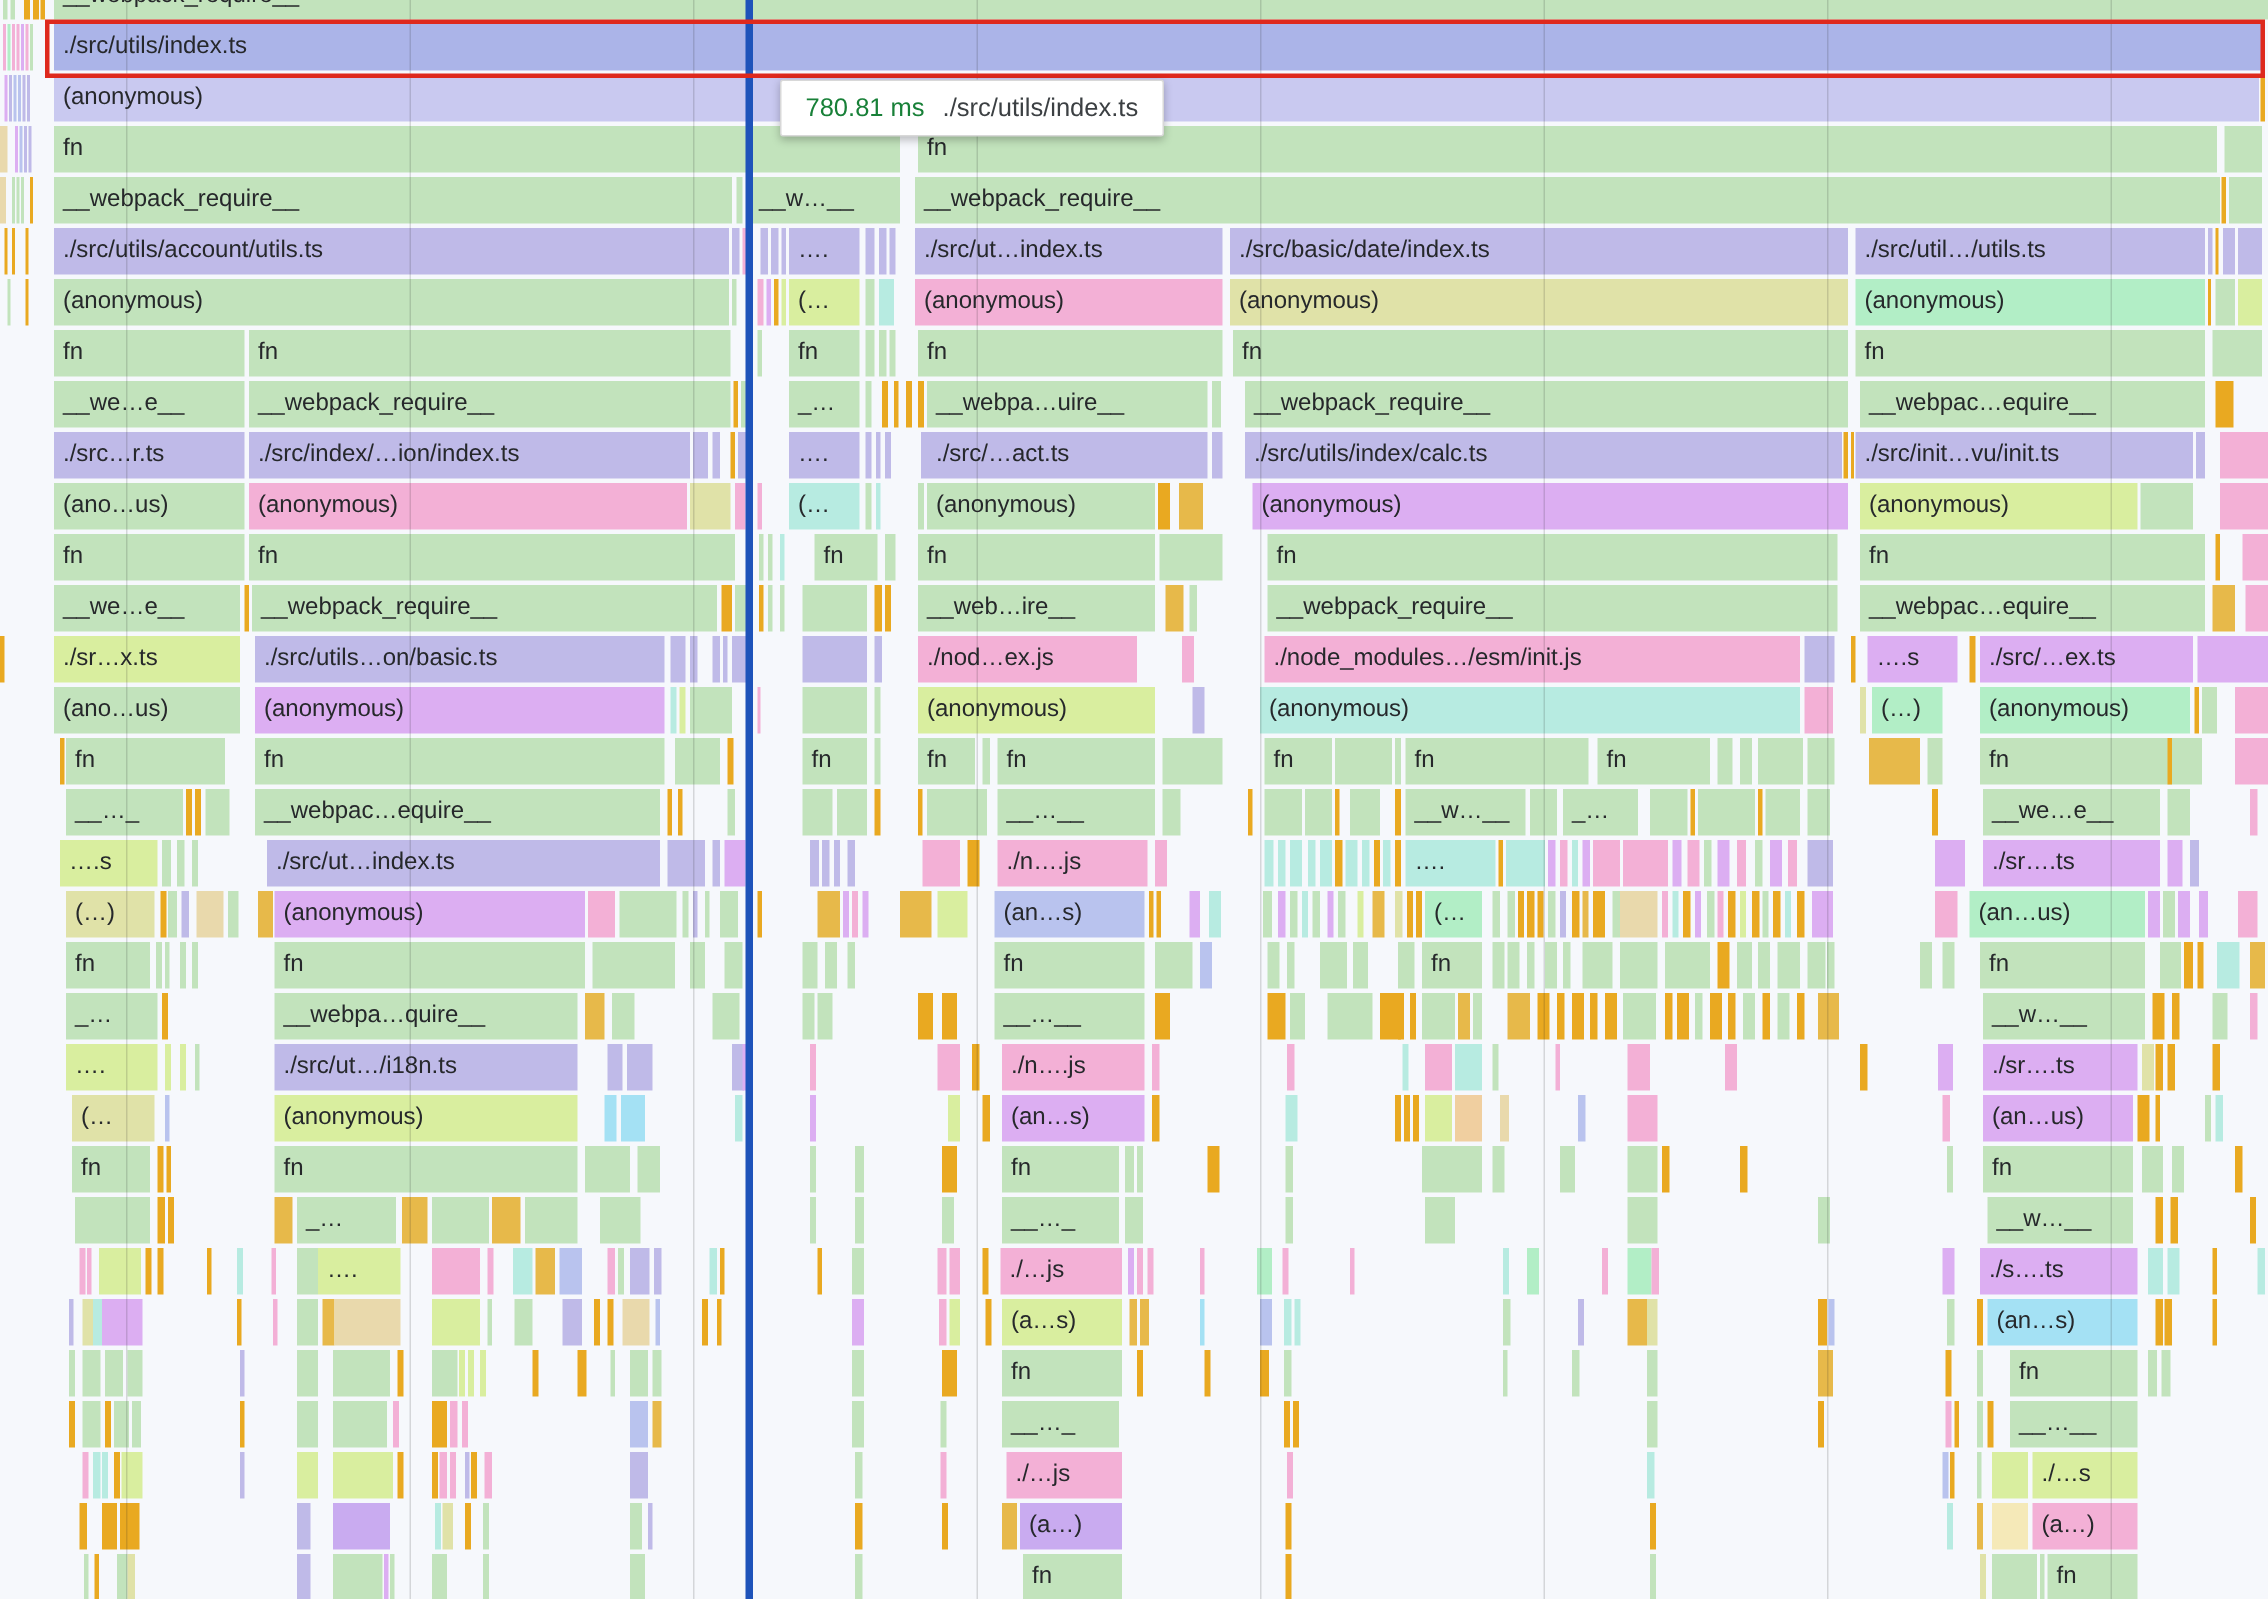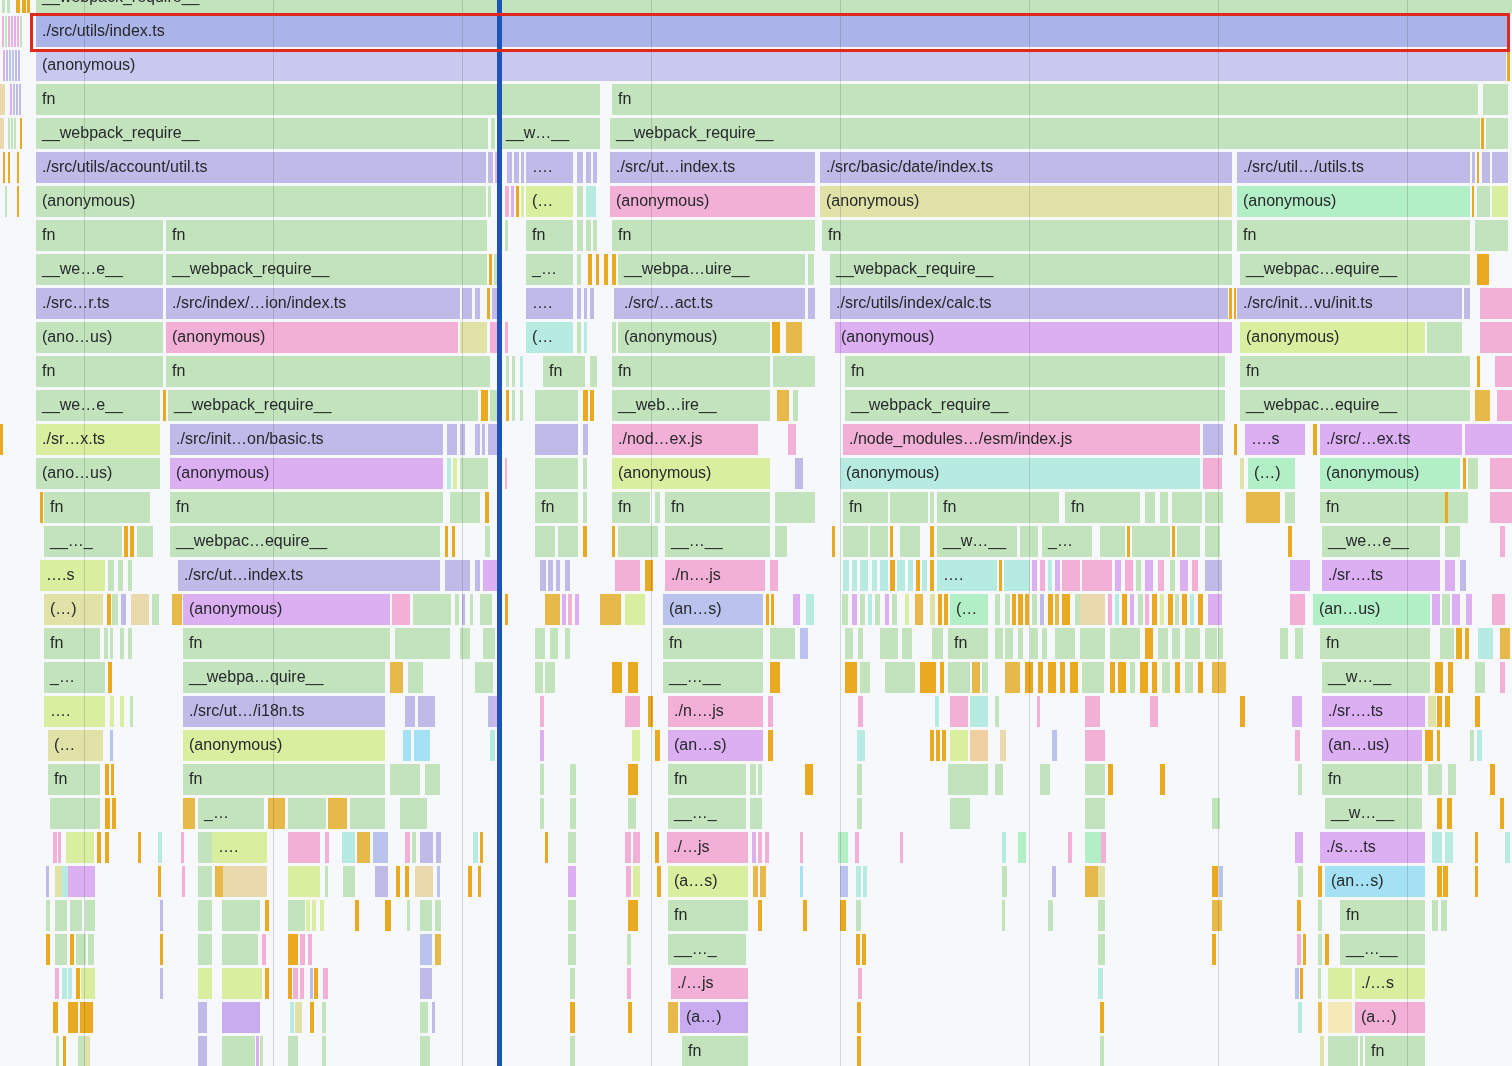--- a/index.html
+++ b/index.html
@@ -74,21 +74,21 @@
       </div>
       <div class="bar" style="left: 610px; top: 118px; width: 870px; height: 31px; background: rgb(194, 227, 188);">
         <span>__webpack_require__</span>
       </div>
       <div class="bar" style="left: 1481px; top: 118px; width: 3px; height: 31px; background: rgb(233, 169, 33);"></div>
       <div class="bar" style="left: 1486px; top: 118px; width: 22px; height: 31px; background: rgb(194, 227, 188);"></div>
       <div class="bar" style="left: 3px; top: 152px; width: 2px; height: 31px; background: rgb(233, 169, 33);"></div>
       <div class="bar" style="left: 8px; top: 152px; width: 2px; height: 31px; background: rgb(233, 169, 33);"></div>
       <div class="bar" style="left: 17px; top: 152px; width: 2px; height: 31px; background: rgb(233, 169, 33);"></div>
       <div class="bar" style="left: 36px; top: 152px; width: 450px; height: 31px; background: rgb(191, 186, 232);">
-        <span>./src/utils/account/util.ts</span>
+        <span>./src/utils/account/utils.ts</span>
       </div>
       <div class="bar" style="left: 488px; top: 152px; width: 5px; height: 31px; background: rgb(191, 186, 232);"></div>
       <div class="bar" style="left: 495px; top: 152px; width: 4px; height: 31px; background: rgb(243, 176, 214);"></div>
       <div class="bar" style="left: 507px; top: 152px; width: 5px; height: 31px; background: rgb(191, 186, 232);"></div>
       <div class="bar" style="left: 514px; top: 152px; width: 5px; height: 31px; background: rgb(191, 186, 232);"></div>
       <div class="bar" style="left: 521px; top: 152px; width: 3px; height: 31px; background: rgb(191, 186, 232);"></div>
       <div class="bar" style="left: 526px; top: 152px; width: 47px; height: 31px; background: rgb(191, 186, 232);">
         <span>….</span>
       </div>
       <div class="bar" style="left: 577px; top: 152px; width: 6px; height: 31px; background: rgb(191, 186, 232);"></div>
@@ -294,35 +294,35 @@
       <div class="bar" style="left: 1240px; top: 390px; width: 230px; height: 31px; background: rgb(194, 227, 188);">
         <span>__webpac…equire__</span>
       </div>
       <div class="bar" style="left: 1475px; top: 390px; width: 15px; height: 31px; background: rgb(231, 185, 74);"></div>
       <div class="bar" style="left: 1497px; top: 390px; width: 15px; height: 31px; background: rgb(243, 176, 214);"></div>
       <div class="bar" style="left: 0px; top: 424px; width: 3px; height: 31px; background: rgb(233, 169, 33);"></div>
       <div class="bar" style="left: 36px; top: 424px; width: 124px; height: 31px; background: rgb(217, 238, 159);">
         <span>./sr…x.ts</span>
       </div>
       <div class="bar" style="left: 170px; top: 424px; width: 273px; height: 31px; background: rgb(191, 186, 232);">
-        <span>./src/init…on/basic.ts</span>
+        <span>./src/utils…on/basic.ts</span>
       </div>
       <div class="bar" style="left: 447px; top: 424px; width: 10px; height: 31px; background: rgb(191, 186, 232);"></div>
       <div class="bar" style="left: 460px; top: 424px; width: 5px; height: 31px; background: rgb(191, 186, 232);"></div>
       <div class="bar" style="left: 475px; top: 424px; width: 5px; height: 31px; background: rgb(191, 186, 232);"></div>
       <div class="bar" style="left: 482px; top: 424px; width: 3px; height: 31px; background: rgb(191, 186, 232);"></div>
       <div class="bar" style="left: 488px; top: 424px; width: 10px; height: 31px; background: rgb(191, 186, 232);"></div>
       <div class="bar" style="left: 535px; top: 424px; width: 43px; height: 31px; background: rgb(191, 186, 232);"></div>
       <div class="bar" style="left: 583px; top: 424px; width: 5px; height: 31px; background: rgb(191, 186, 232);"></div>
       <div class="bar" style="left: 612px; top: 424px; width: 146px; height: 31px; background: rgb(243, 176, 214);">
         <span>./nod…ex.js</span>
       </div>
       <div class="bar" style="left: 788px; top: 424px; width: 8px; height: 31px; background: rgb(243, 176, 214);"></div>
       <div class="bar" style="left: 843px; top: 424px; width: 357px; height: 31px; background: rgb(243, 176, 214);">
-        <span>./node_modules…/esm/index.js</span>
+        <span>./node_modules…/esm/init.js</span>
       </div>
       <div class="bar" style="left: 1203px; top: 424px; width: 20px; height: 31px; background: rgb(191, 186, 232);"></div>
       <div class="bar" style="left: 1234px; top: 424px; width: 3px; height: 31px; background: rgb(233, 169, 33);"></div>
       <div class="bar" style="left: 1245px; top: 424px; width: 60px; height: 31px; background: rgb(220, 174, 242);">
         <span>….s</span>
       </div>
       <div class="bar" style="left: 1313px; top: 424px; width: 4px; height: 31px; background: rgb(233, 169, 33);"></div>
       <div class="bar" style="left: 1320px; top: 424px; width: 142px; height: 31px; background: rgb(220, 174, 242);">
         <span>./src/…ex.ts</span>
       </div>
@@ -1073,13 +1073,16 @@
       <div class="gridline" style="left: 273px;"></div>
       <div class="gridline" style="left: 462px;"></div>
       <div class="gridline" style="left: 651px;"></div>
       <div class="gridline" style="left: 840px;"></div>
       <div class="gridline" style="left: 1029px;"></div>
       <div class="gridline" style="left: 1218px;"></div>
       <div class="gridline" style="left: 1407px;"></div>
     </div>
   <div id="playhead" style="left: 497px; width: 5px; background: rgb(30, 83, 186);"></div>
   <div id="selection-box" style="left: 30px; top: 13px; width: 1480px; height: 39px; border: 3px solid rgb(222, 41, 29);"></div>
+  <div id="tooltip" style="left: 520px; top: 53px;">
+    <span class="dur" style="color: rgb(24, 128, 56);">780.81 ms</span><span class="fname">./src/utils/index.ts</span>
+  </div>
 </div>
 
 </body></html>

